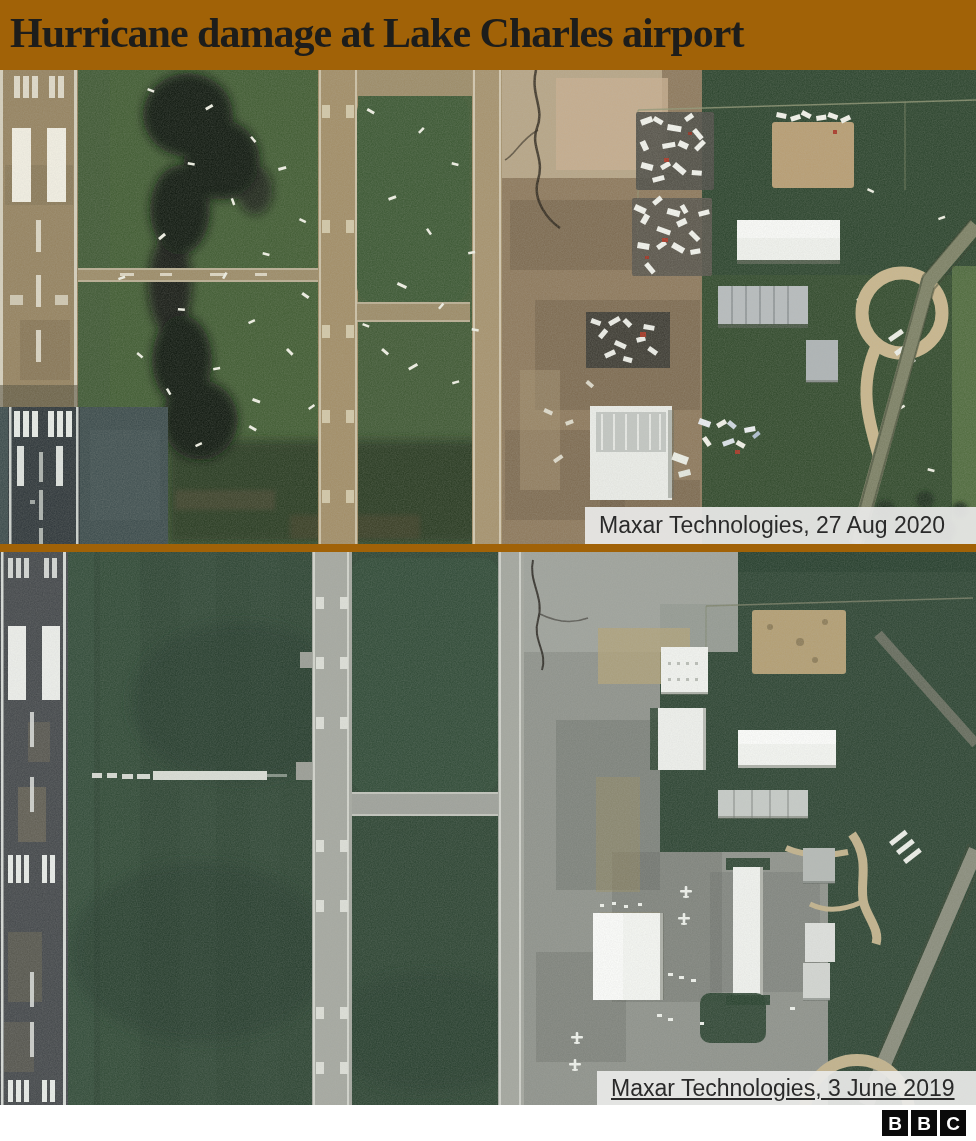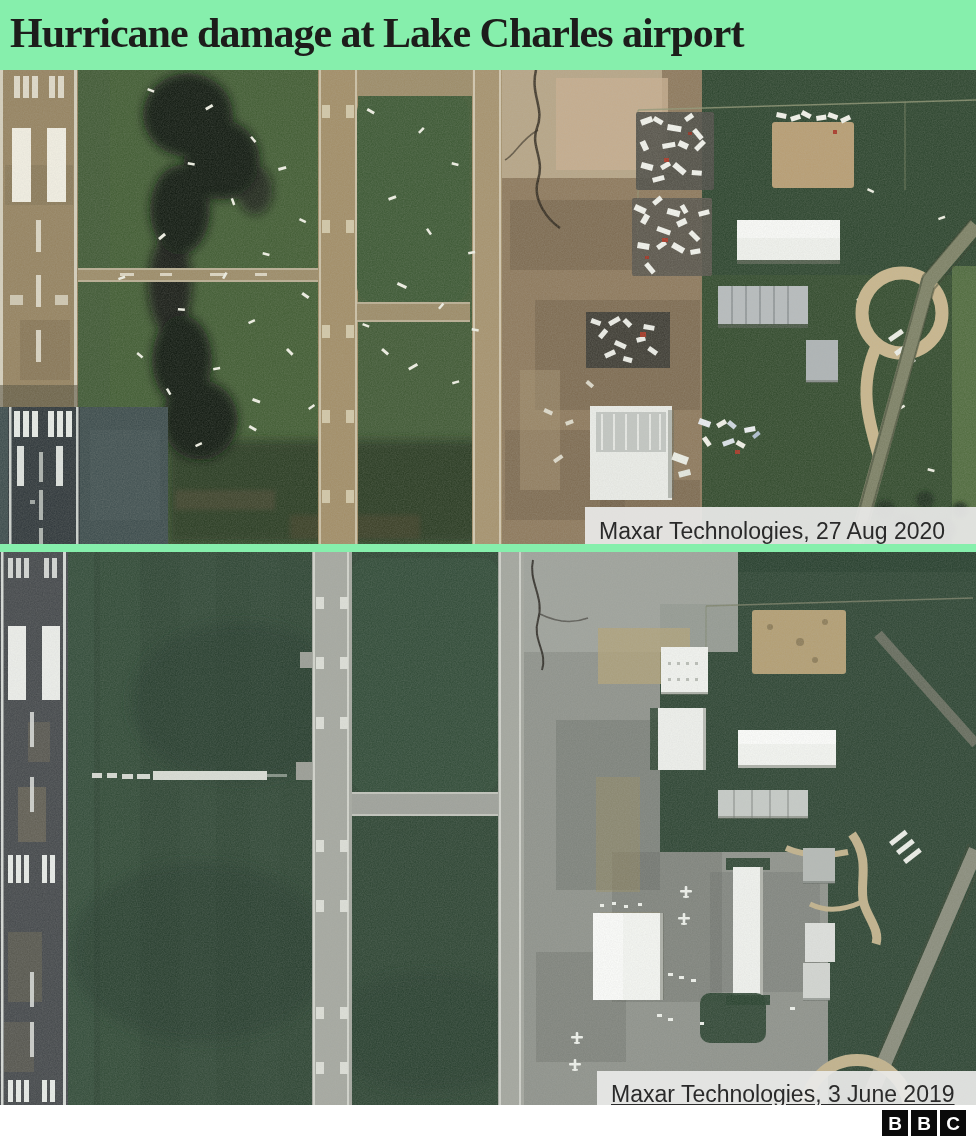--- a/index.html
+++ b/index.html
@@ -1,26 +1,26 @@
 <!DOCTYPE html>
 <html><head>
 <meta charset="utf-8">
 <style>
   html,body{margin:0;padding:0;background:#fff;}
-  .page{position:relative;width:976px;height:1141px;background:#86efac;overflow:hidden;
+  .page{position:relative;width:976px;height:1141px;background:#a16207;overflow:hidden;
         font-family:"Liberation Sans", sans-serif;}
   h1.title{position:absolute;top:2px;left:10px;margin:0;width:956px;
         font-family:"Liberation Serif","DejaVu Serif",serif;font-weight:700;
         font-size:42px;line-height:62px;letter-spacing:-1px;color:#1d1d1b;}
   figure.sat{position:absolute;left:0;width:976px;margin:0;overflow:hidden;background:#3a4a3a;}
   figure.after{top:70px;height:474px;}
   figure.before{top:552px;height:553px;}
   svg.art{display:block;width:100%;height:100%;}
   .credit{position:absolute;right:0;background:rgba(233,234,232,0.93);color:#2a2a2a;
-        font-size:23px;box-sizing:border-box;padding:6px 16px 0 14px;white-space:nowrap;}
+        font-size:23px;box-sizing:border-box;padding:0 16px 0 14px;white-space:nowrap;}
   .credit-after{top:437px;left:585px;height:37px;line-height:37px;}
   .credit-before{top:519px;left:597px;height:34px;line-height:34px;text-decoration:underline;}
   .footer{position:absolute;top:1105px;left:0;width:976px;height:36px;background:#ffffff;}
   .bbc{position:absolute;right:10px;top:5px;display:flex;gap:3px;}
   .blk{width:26px;height:26px;background:#0a0a0a;color:#ffffff;text-align:center;
         font-weight:700;font-size:19px;line-height:27px;font-family:"Liberation Sans",sans-serif;}
 </style>
 </head>
 <body>
 

